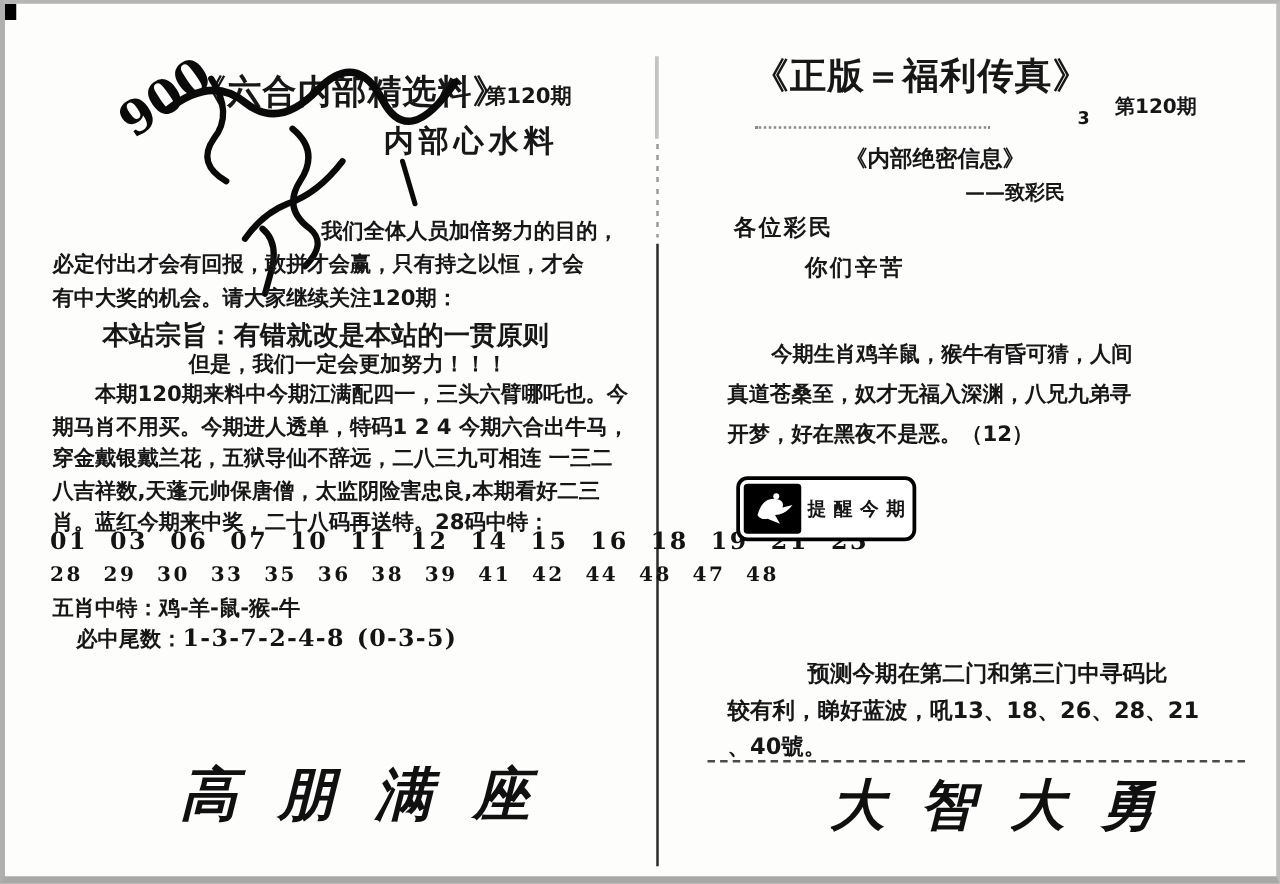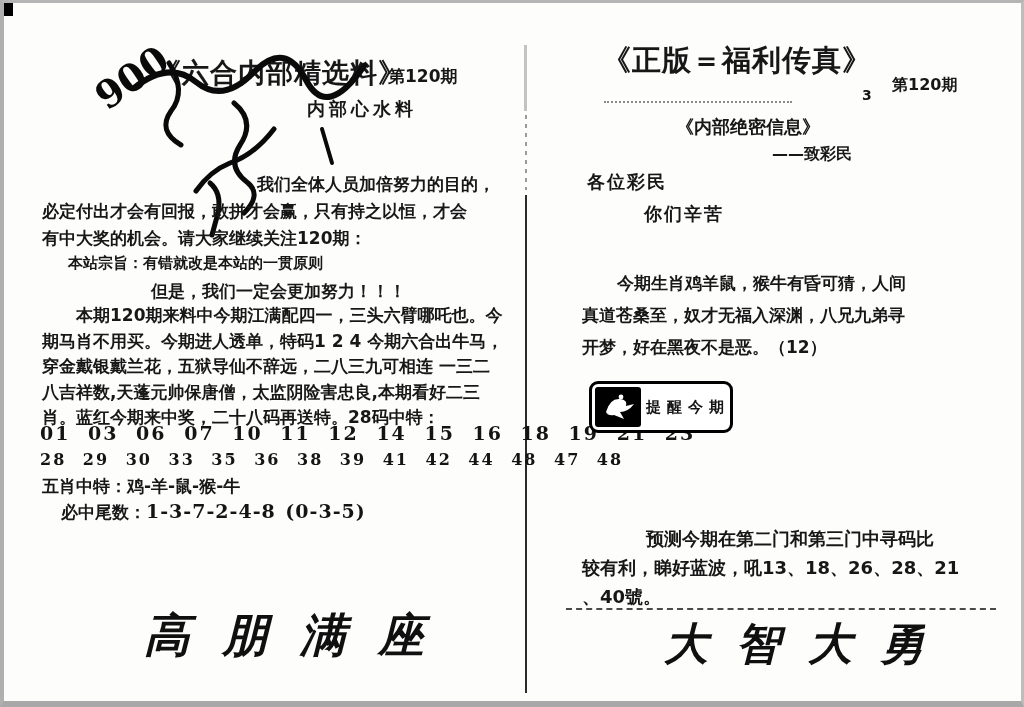--- a/index.html
+++ b/index.html
@@ -33,38 +33,38 @@
 <div id="canvas">
 
   <div class="abs corner-mark" style="left:0;top:0;width:9px;height:13px;"></div>
 
   <div class="abs" style="left:520px;top:42px;width:3px;height:66px;background:#c3c3c3;"></div>
   <div class="abs" style="left:521px;top:112px;width:2px;height:75px;background:repeating-linear-gradient(#9a9a9a 0 4px,transparent 4px 9px);"></div>
   <div class="abs divider" style="left:521px;top:192px;width:2px;height:498px;"></div>
 
   <div class="abs cjk title-big" style="left:150px;top:52px;">《六合内部精选料》</div>
   <div class="abs cjk" style="left:384px;top:62px;font-size:17px;">第120期</div>
-  <div class="abs cjk" style="left:303px;top:94px;font-size:18px;letter-spacing:4px;">内部心水料</div>
+  <div class="abs cjk" style="left:303px;top:94px;font-size:24px;letter-spacing:4px;">内部心水料</div>
 
   <div class="abs" style="left:88px;top:52px;font-size:38px;font-weight:bold;font-family:'DejaVu Serif',serif;transform:rotate(-35deg);color:#0a0a0a;">900</div>
   <svg class="abs" style="left:110px;top:30px;" width="330" height="210" viewBox="0 0 330 210">
     <g fill="none" stroke="#0a0a0a" stroke-linecap="round">
       <path d="M20,55 q35,-28 62,-6 t58,-10 t52,8 t58,-14" stroke-width="6"></path>
       <path d="M55,30 q18,28 2,48 q-14,20 10,34" stroke-width="5"></path>
       <path d="M120,70 q22,18 6,42 q-14,22 8,38 q14,12 -4,30" stroke-width="5"></path>
       <path d="M160,96 q-20,26 -44,34 q-20,8 -34,28" stroke-width="5"></path>
       <path d="M96,150 q12,10 8,30 l-6,22" stroke-width="5"></path>
       <path d="M208,96 l10,34" stroke-width="4"></path>
     </g>
   </svg>
 
   <div class="abs cjk" style="left:253px;top:170px;font-size:17px;text-align:center;">我们全体人员加倍努力的目的，</div>
   <div class="abs cjk" style="left:38px;top:197px;font-size:17px;">必定付出才会有回报，敢拼才会赢，只有持之以恒，才会</div>
   <div class="abs cjk" style="left:38px;top:224px;font-size:17px;">有中大奖的机会。请大家继续关注120期：</div>
-  <div class="abs cjk" style="left:64px;top:251px;font-size:15px;">本站宗旨：有错就改是本站的一贯原则</div>
+  <div class="abs cjk" style="left:78px;top:251px;font-size:21px;">本站宗旨：有错就改是本站的一贯原则</div>
   <div class="abs cjk" style="left:147px;top:277px;font-size:17px;">但是，我们一定会更加努力！！！</div>
 
   <div class="abs cjk" style="left:72px;top:301px;font-size:17px;">本期120期来料中今期江满配四一，三头六臂哪吒也。今</div>
   <div class="abs cjk" style="left:38px;top:327px;font-size:17px;">期马肖不用买。今期进人透单，特码1 2 4 今期六合出牛马，</div>
   <div class="abs cjk" style="left:38px;top:352px;font-size:17px;">穿金戴银戴兰花，五狱导仙不辞远，二八三九可相连 一三二</div>
   <div class="abs cjk" style="left:38px;top:378px;font-size:17px;text-align:center;">八吉祥数,天蓬元帅保唐僧，太监阴险害忠良,本期看好二三</div>
   <div class="abs cjk" style="left:38px;top:403px;font-size:17px;">肖。蓝红今期来中奖，二十八码再送特。28码中特：</div>
 
   <div class="abs serifnum" style="left:36px;top:419px;font-size:19px;">01 03 06 07 10 11 12 14 15 16 18 19 21 23</div>
   <div class="abs serifnum" style="left:36px;top:447px;font-size:16px;">28 29 30 33 35 36 38 39 41 42 44 48 47 48</div>

